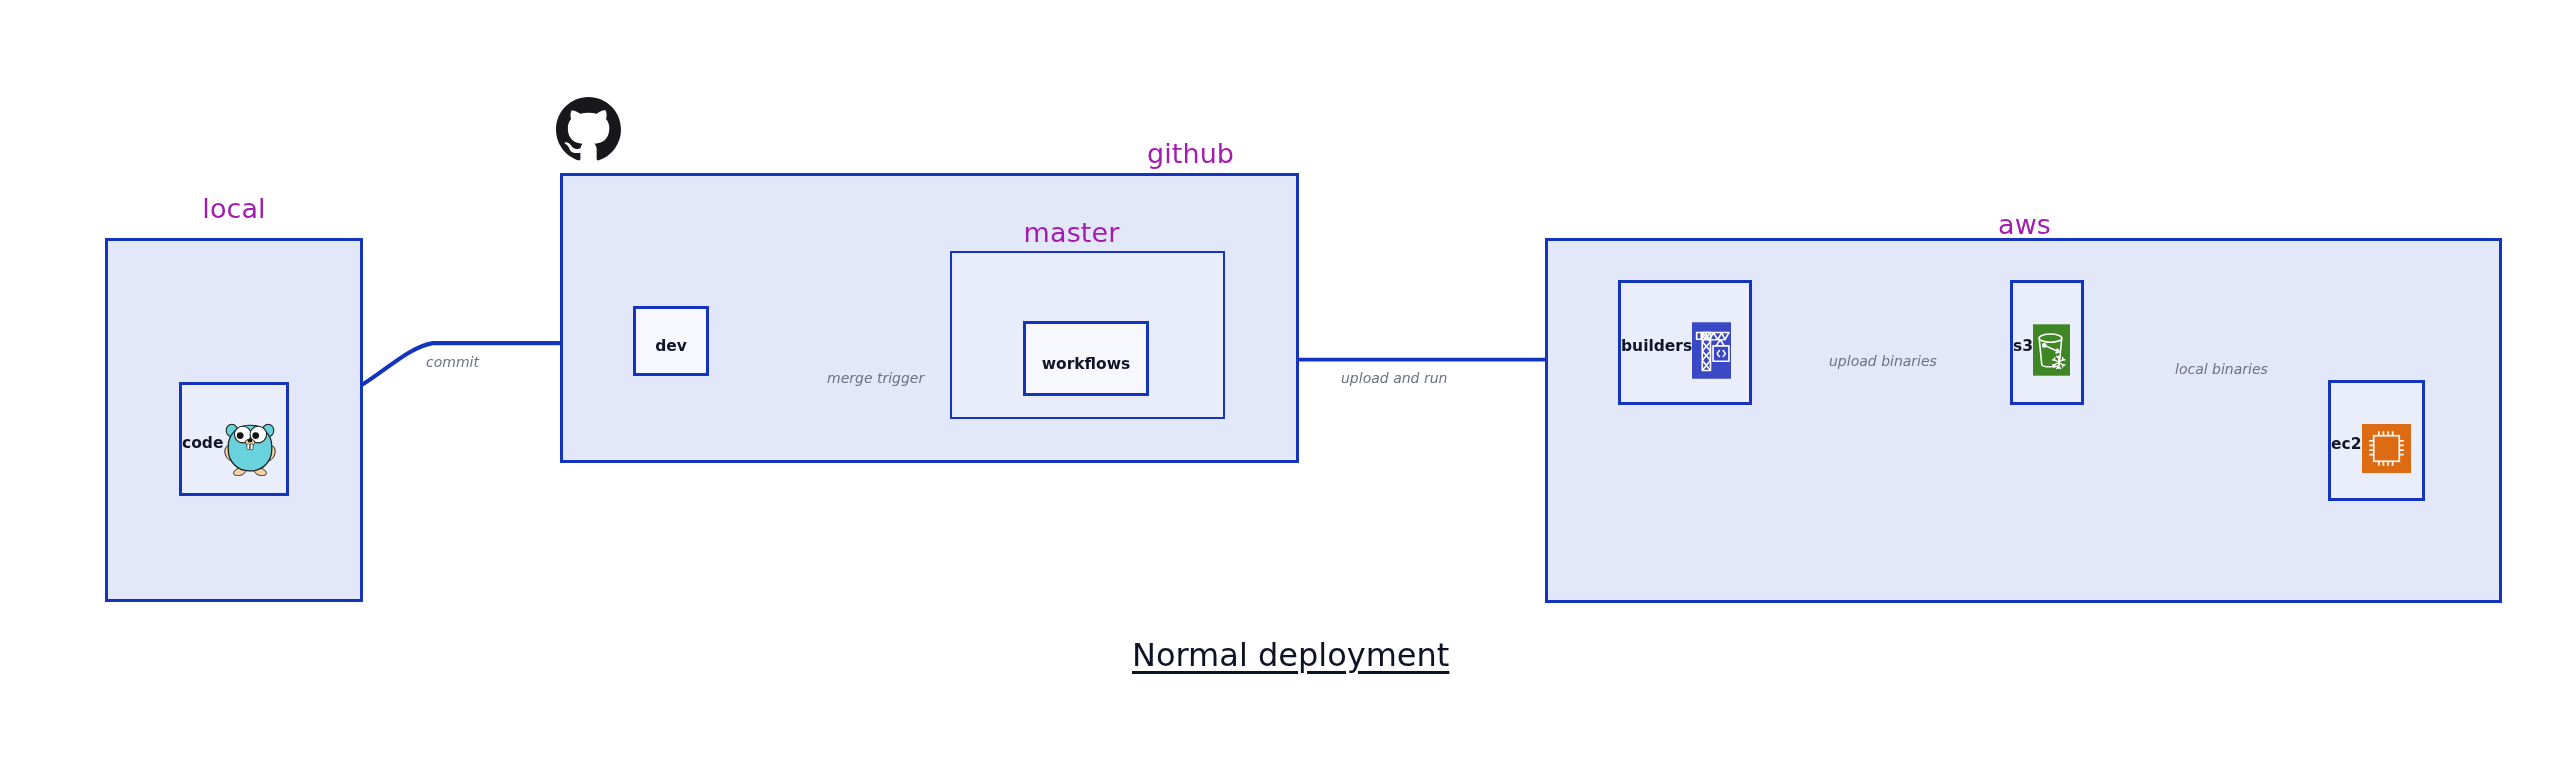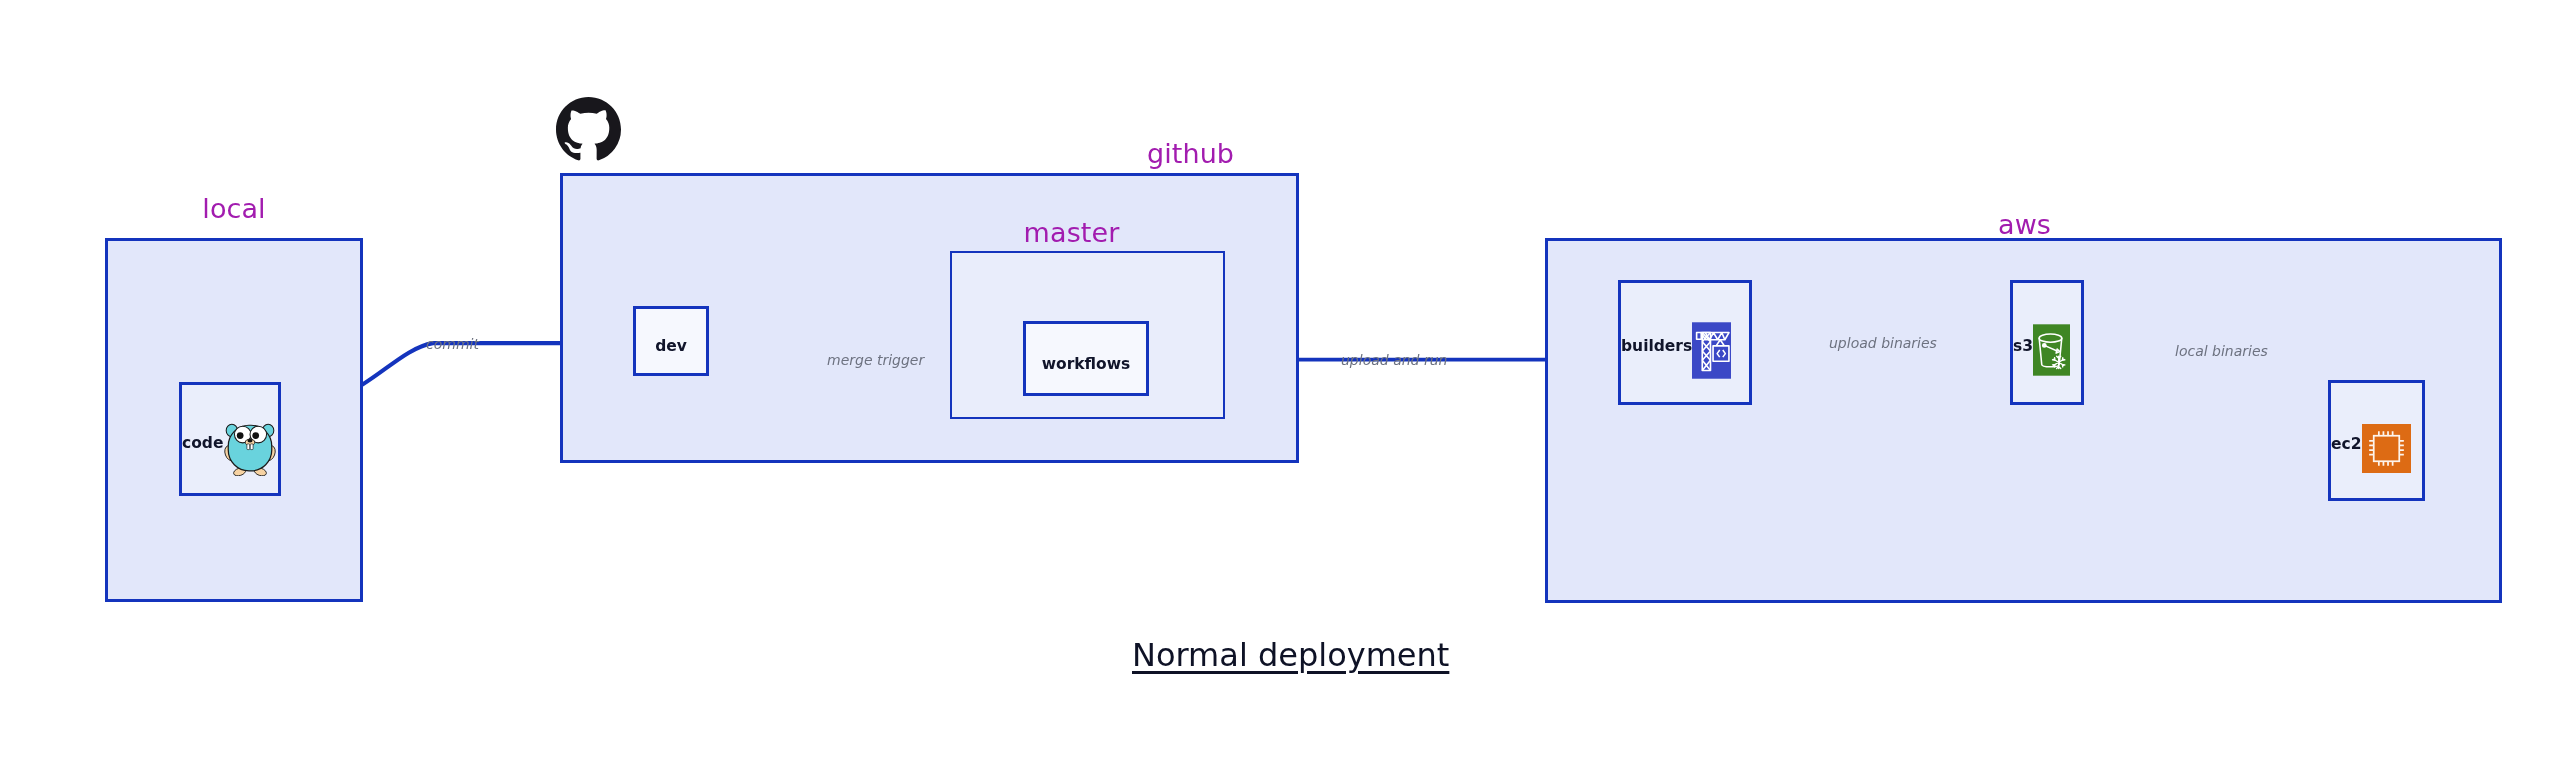--- a/index.html
+++ b/index.html
@@ -66,20 +66,21 @@
   }
   
   .edge-label {
     position: absolute;
     color: #6d7280;
     font-size: 14px;
     font-style: italic;
     white-space: nowrap;
     background: transparent;
     font-family: "DejaVu Sans", sans-serif;
+    margin-top: 18px;
   }
   
   .diagram-title {
     position: absolute;
     color: #0e1226;
     font-size: 32px;
     font-weight: 400;
     text-decoration: underline;
     text-underline-offset: 5.2px;
     text-decoration-thickness: 2.6px;
@@ -121,21 +122,21 @@
     <path d="M 3412,663 L 3900,663" fill="none" stroke="#1434bd" stroke-width="7" marker-end="url(#arrowhead)"></path>
 
     <path d="M 4078,665 C 4230,665 4260,700 4320,730 C 4400,775 4470,810 4540,840" fill="none" stroke="#1434bd" stroke-width="7" marker-end="url(#arrowhead)"></path>
   </svg>
 
   <div class="container-label" style="left:105px; top:193px; width:258px;">local</div>
 
   <div class="container-box" style="left:105px; top:238px; width:258px; height:364px;">
   </div>
 
-  <div class="node" style="left:179px; top:382px; width:102px; height:114px;">
+  <div class="node" style="left:179px; top:382px; width:110px; height:114px;">
     <div class="node-title">code</div>
     <div class="node-icon">
       <svg width="54" height="58" viewBox="0 0 104 112" xmlns="http://www.w3.org/2000/svg">
 
         <ellipse cx="14" cy="68" rx="10" ry="15" fill="#f6d2a2" stroke="#1b1b1b" stroke-width="1.6" transform="rotate(-20 14 68)"></ellipse>
         <ellipse cx="90" cy="68" rx="10" ry="15" fill="#f6d2a2" stroke="#1b1b1b" stroke-width="1.6" transform="rotate(20 90 68)"></ellipse>
 
         <ellipse cx="32" cy="104" rx="12" ry="7" fill="#f6d2a2" stroke="#1b1b1b" stroke-width="1.6" transform="rotate(-18 32 104)"></ellipse>
         <ellipse cx="72" cy="104" rx="12" ry="7" fill="#f6d2a2" stroke="#1b1b1b" stroke-width="1.6" transform="rotate(18 72 104)"></ellipse>
 

